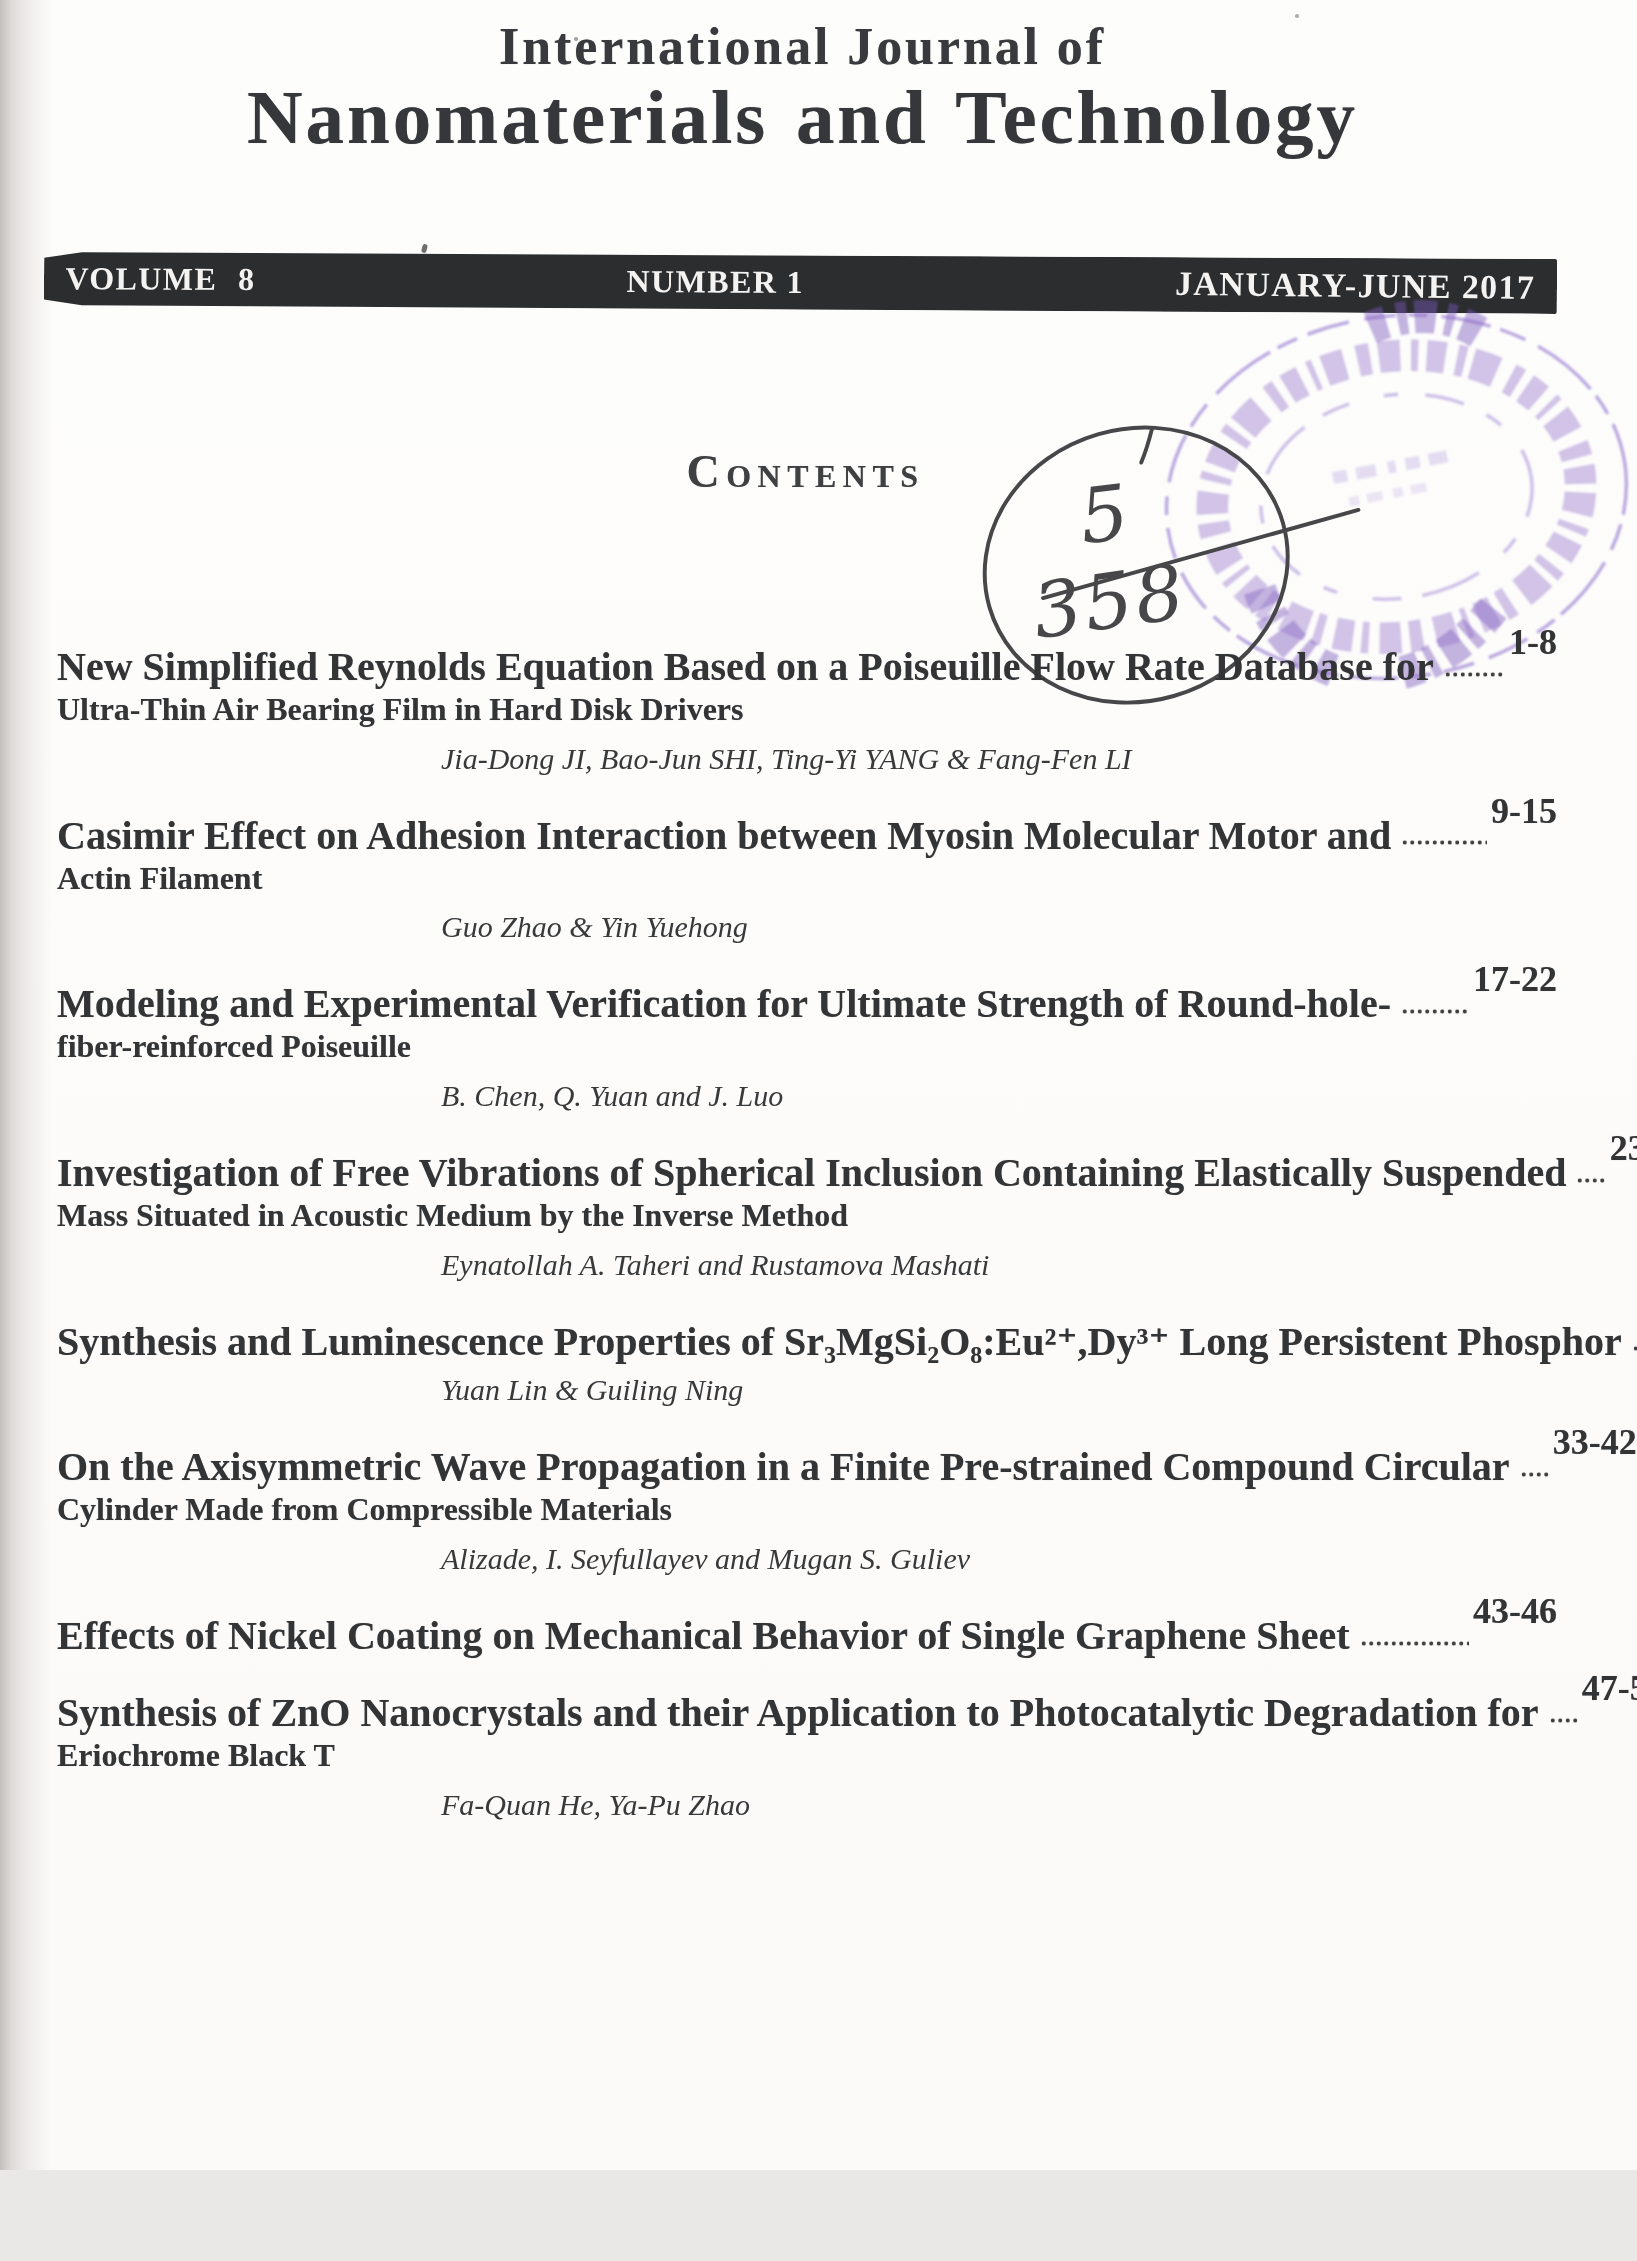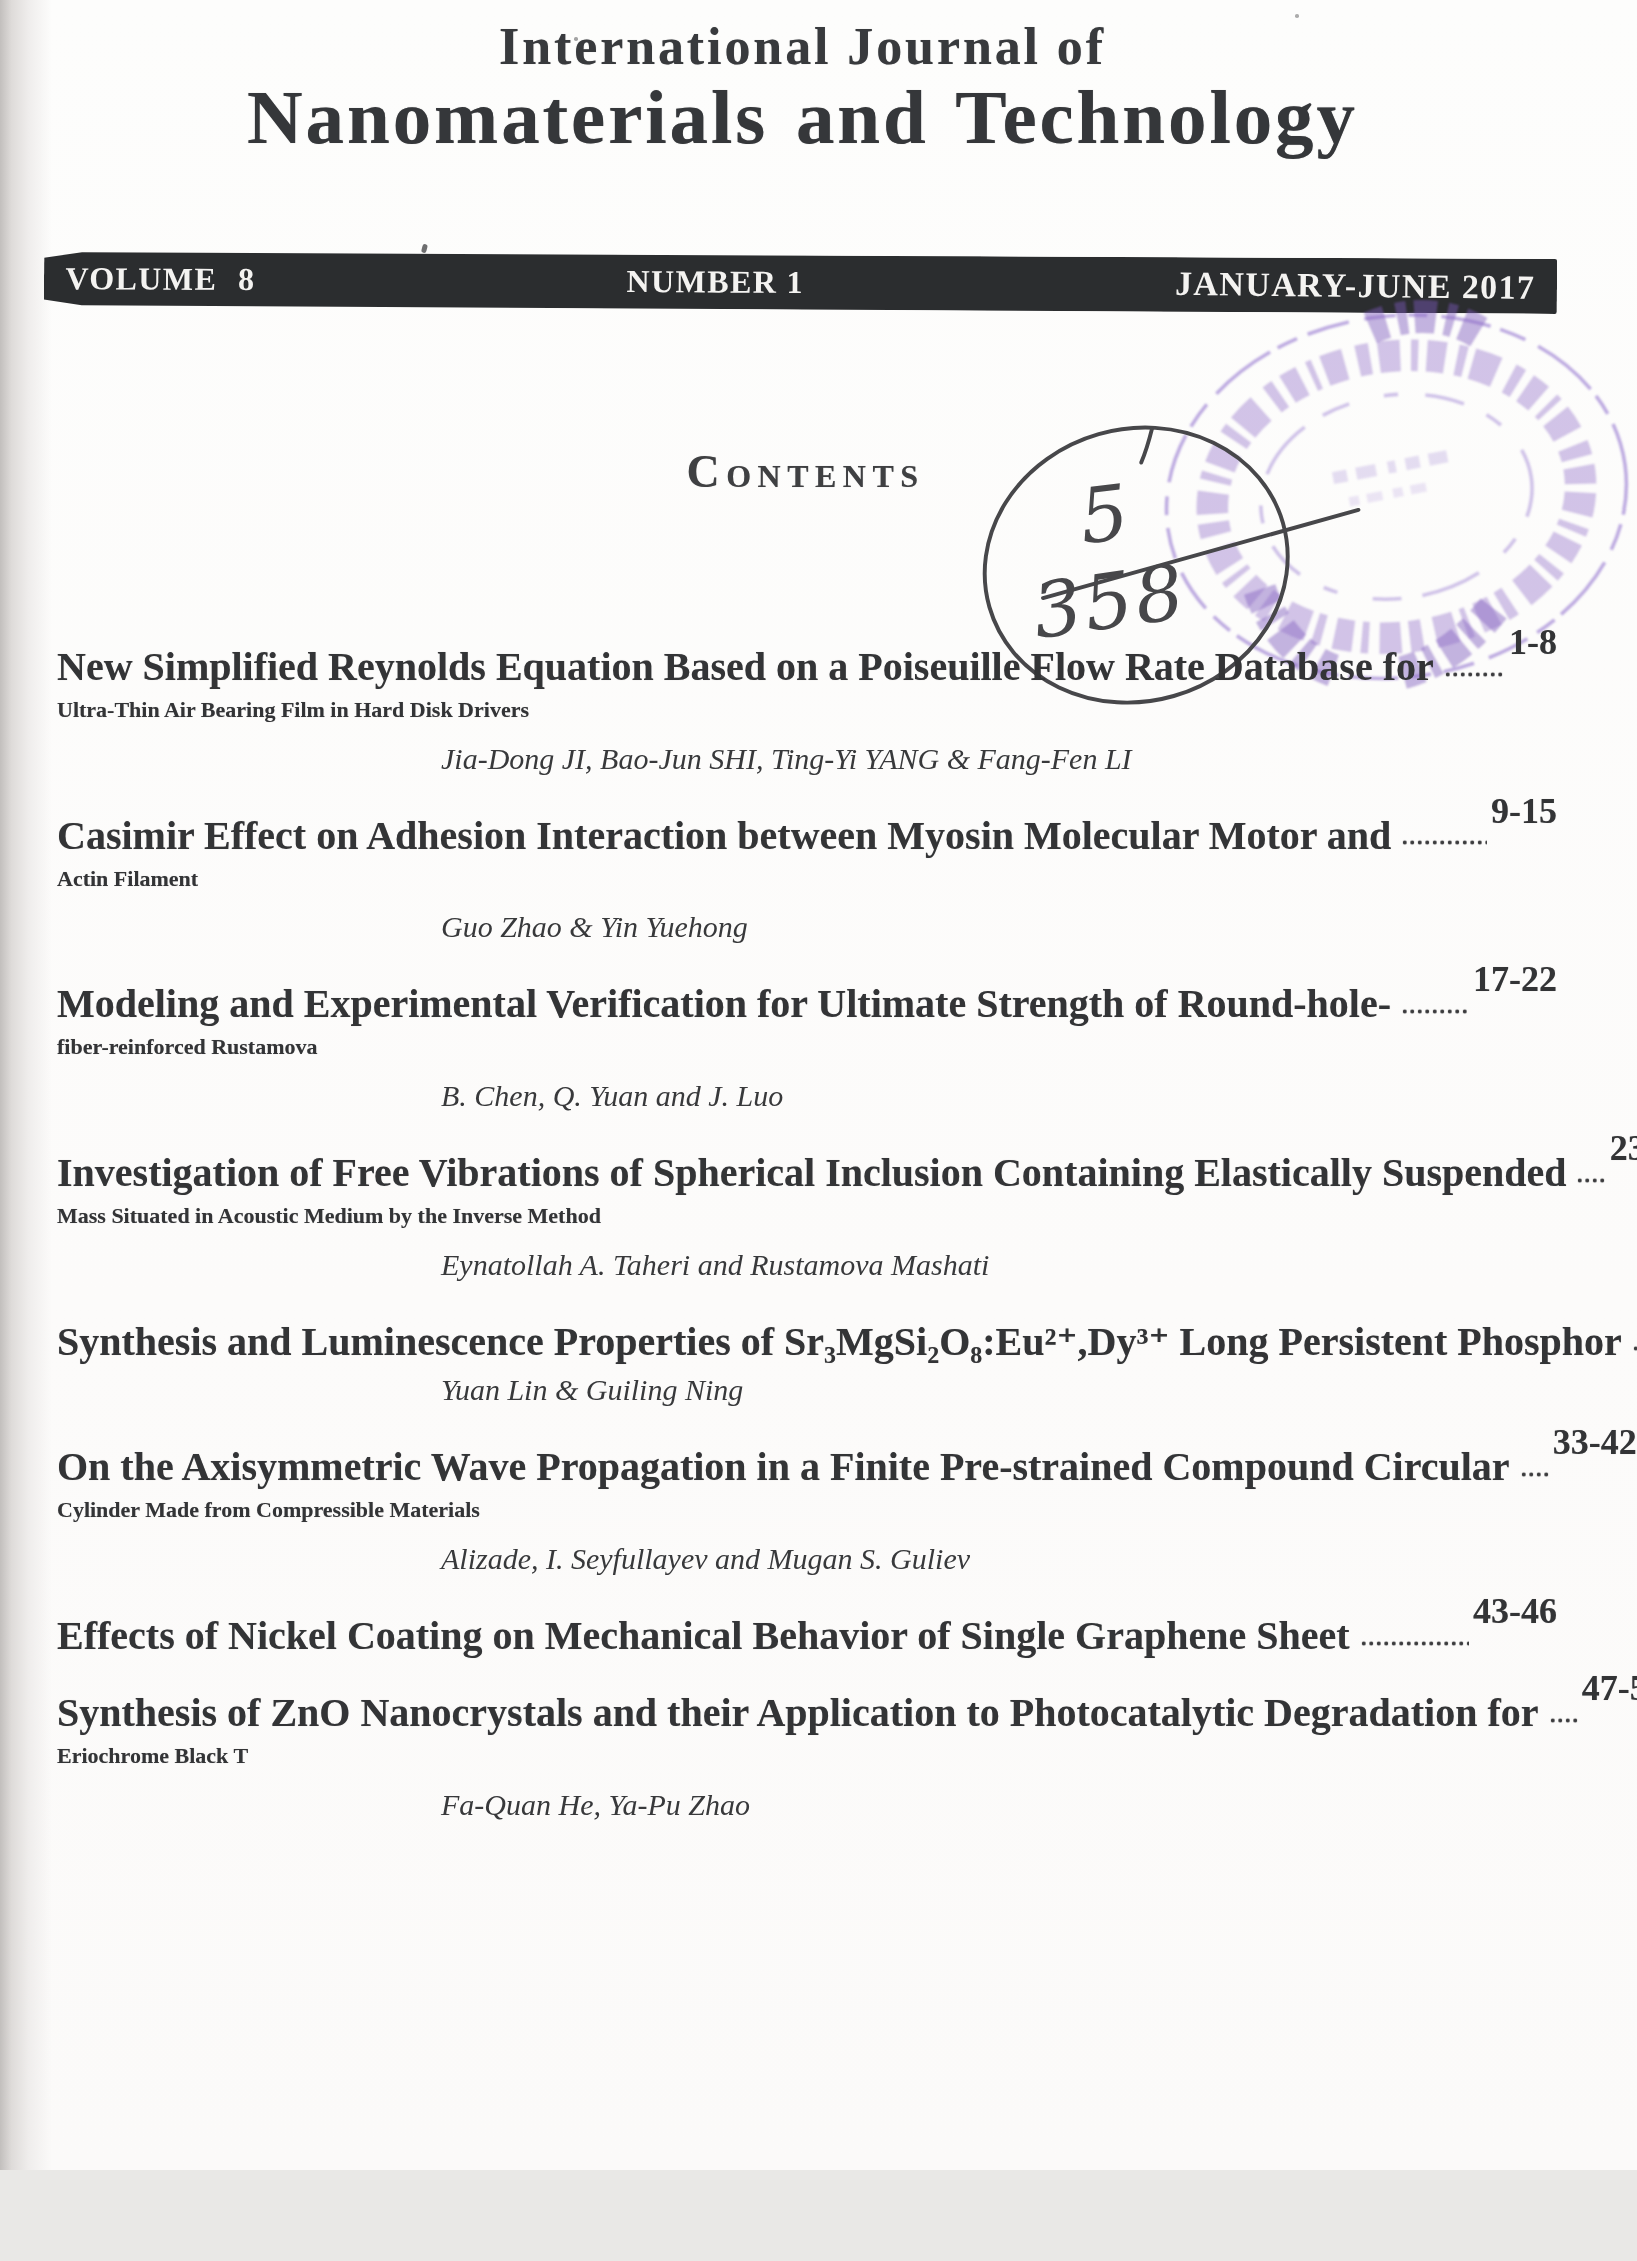--- a/index.html
+++ b/index.html
@@ -46,21 +46,21 @@
   .entry { margin-bottom:10px; }
   .entry-row { display:flex; align-items:stretch; }
   .e-title { white-space:nowrap; font-size:40px; font-weight:700; line-height:43px; color:#333436; text-shadow:0 0 0.7px rgba(40,40,45,.35);margin-top:24px; }
   .leader {
     flex:1 1 auto; min-width:29px; margin:0 4.3px 0 10px;
     background-image:radial-gradient(circle, #3c3c3e 1.7px, rgba(0,0,0,0) 2.2px);
     background-size:7.5px 6.5px; background-repeat:repeat-x;
     background-position:left calc(100% - 10.8px);
   }
   .e-pages { white-space:nowrap; font-size:36px; font-weight:700; line-height:43px; color:#333436; text-shadow:0 0 0.7px rgba(40,40,45,.35); }
-  .e-line2 { font-size:22px; font-weight:700; line-height:43px; color:#333436; text-shadow:0 0 0.7px rgba(40,40,45,.35); }
+  .e-line2 { font-size:32px; font-weight:700; line-height:43px; color:#333436; text-shadow:0 0 0.7px rgba(40,40,45,.35); }
   .e-authors { margin-left:384px; margin-top:5.7px; }
   .author-line { font-size:30px; font-style:italic; font-weight:400; line-height:43px; color:#38393b; }
 
   .overlay-svg { position:absolute; pointer-events:none; }
 </style>
 </head>
 <body>
 
 <div class="page">
 
@@ -135,21 +135,21 @@
           <div class="author-line">Guo Zhao &amp; Yin Yuehong</div>
         </div>
     </div>
 
     <div class="entry">
       <div class="entry-row">
         <span class="e-title">Modeling and Experimental Verification for Ultimate Strength of Round-hole-</span>
         <span class="leader"></span>
         <span class="e-pages">17-22</span>
       </div>
-      <div class="e-line2">fiber-reinforced Rustamova</div>
+      <div class="e-line2">fiber-reinforced Poiseuille</div>
       <div class="e-authors">
           <div class="author-line">B. Chen, Q. Yuan and J. Luo</div>
         </div>
     </div>
 
     <div class="entry">
       <div class="entry-row">
         <span class="e-title">Investigation of Free Vibrations of Spherical Inclusion Containing Elastically Suspended</span>
         <span class="leader"></span>
         <span class="e-pages">23-25</span>

